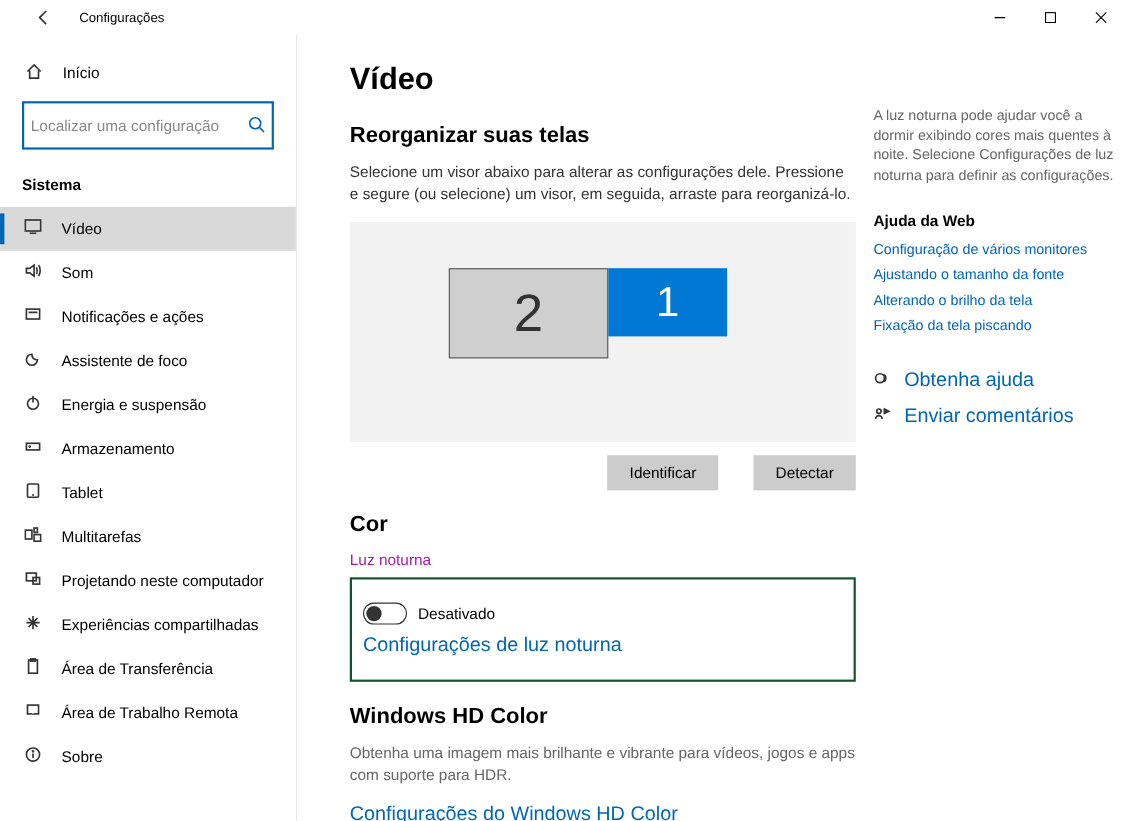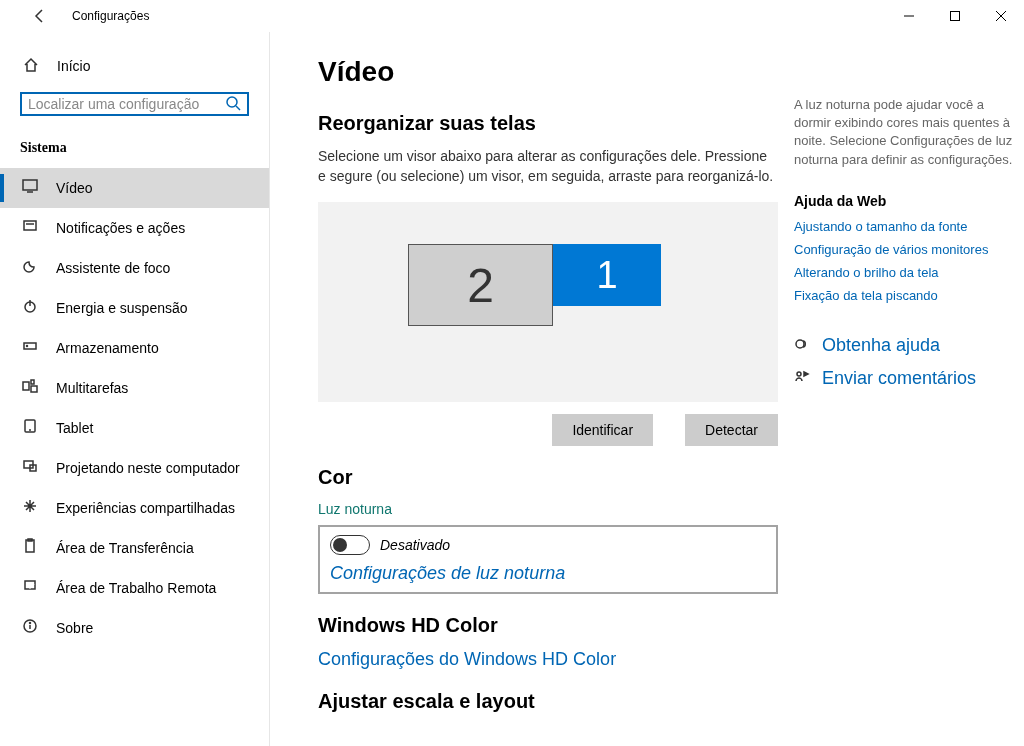--- a/index.html
+++ b/index.html
@@ -36,31 +36,31 @@
   overflow-y: auto;
 }
 .home-row {
   display:flex; align-items:center; padding: 6px 21px; height: 36px;
 }
 .home-row .icon { width: 20px; text-align:center; margin-right: 16px; }
 .home-row .label { font-size: 14px; }
 .search-box {
   margin: 8px 20px 16px 20px;
   border: 2px solid #0066b4;
-  height: 24px;
+  height: 44px;
   display:flex; align-items:center;
   padding: 0 6px;
 }
 .search-box input {
   border:none; outline:none; flex:1; font-size: 14px; color:#666;
   background: transparent;
 }
 .search-box input::placeholder { color:#888; }
 .search-box .search-icon { color:#0066b4; font-size:14px; }
-.category-header { font-weight:600; padding: 8px 20px 12px 20px; font-size:14px;font-family:Liberation Serif, serif; }
+.category-header { font-weight:600; padding: 8px 20px 12px 20px; font-size:14px; }
 .nav { list-style:none; }
 .nav li {
   display:flex; align-items:center; height: 40px; padding: 0 20px;
   position: relative;
 }
 .nav li .icon { width: 20px; text-align:center; margin-right: 16px; font-size:16px; color:#333; }
 .nav li .label { font-size:14px; }
 .nav li.active { background:#d9d9d9; }
 .nav li.active::before {
   content:""; position:absolute; left:0; top:6px; bottom:6px; width:4px; background:#0066b4;
@@ -82,31 +82,31 @@
   background:#cfcfcf; border:1px solid #555; color:#333;
 }
 .monitor1 {
   left: 235px; top: 42px; width: 108px; height: 62px;
   background:#0078d4; color:#fff; font-size:38px;
 }
 .display-buttons { display:flex; justify-content:flex-end; gap:32px; margin-top:0; padding-top:12px; }
 .btn {
   background:#ccc; border:none; padding: 8px 20px; font-size:14px; font-family:inherit;
 }
-.section-label { font-size:14px; color:#0f766e; margin-top:6px; margin-bottom:8px; }
+.section-label { font-size:14px; color:#a21caf; margin-top:6px; margin-bottom:8px; }
 .toggle-row { display:flex; align-items:center; gap:10px; margin-bottom:8px; }
 .toggle {
   width: 40px; height:20px; border:1px solid #333; border-radius:10px; position:relative; background:#fff;
 }
 .toggle::after {
   content:""; position:absolute; left:2px; top:2px; width:14px; height:14px; border-radius:50%; background:#333;
 }
 .link { color:#0066b4; font-size:18px; cursor:pointer; }
 .highlight-box {
-  border: 2px solid #a3a3a3; padding: 8px 10px; margin-top: 4px; font-style: italic;
+  border: 2px solid #14532d; padding: 21px 10px; margin-top: 4px;
 }
 .right-heading { font-size:14px; font-weight:600; margin-bottom:10px; }
 .right-text { font-size:13px; color:#666; line-height:1.4; margin-bottom:24px; }
 .right-links .link { display:block; margin-bottom:8px; font-size:13px; }
 .help-row { display:flex; align-items:center; gap:12px; margin-top:12px; }
 .help-row .hicon { width:16px; font-size:14px; }
 svg.icon-svg { width:16px; height:16px; stroke:#333; stroke-width:1.5; fill:none; }
 </style>
 </head>
 <body>
@@ -162,20 +162,27 @@
     <ul class="nav">
       <li class="active">
         <span class="icon"><svg class="icon-svg" viewBox="0 0 16 16">
               <rect x="1" y="2" width="14" height="10"></rect>
               <line x1="5" y1="14" x2="11" y2="14"></line>
             </svg></span>
         <span class="label">Vídeo</span>
       </li>
       <li>
         <span class="icon"><svg class="icon-svg" viewBox="0 0 16 16">
+              <path d="M2 6v4h3l4 3V3L5 6H2z"></path>
+              <path d="M11 5c1 1 1 5 0 6M13 3c2 2 2 8 0 10"></path>
+            </svg></span>
+        <span class="label">Som</span>
+      </li>
+      <li>
+        <span class="icon"><svg class="icon-svg" viewBox="0 0 16 16">
               <rect x="2" y="3" width="12" height="9"></rect>
               <line x1="4" y1="6" x2="12" y2="6"></line>
             </svg></span>
         <span class="label">Notificações e ações</span>
       </li>
       <li>
         <span class="icon"><svg class="icon-svg" viewBox="0 0 16 16">
               <path d="M12 9A5 5 0 1 1 7 4c0 3 2 5 5 5z"></path>
             </svg></span>
         <span class="label">Assistente de foco</span>
@@ -186,35 +193,35 @@
               <line x1="8" y1="2" x2="8" y2="8"></line>
             </svg></span>
         <span class="label">Energia e suspensão</span>
       </li>
       <li>
         <span class="icon"><svg class="icon-svg" viewBox="0 0 16 16">
               <rect x="2" y="5" width="12" height="6"></rect>
               <circle cx="5" cy="8" r="0.5" fill="#333"></circle>
             </svg></span>
         <span class="label">Armazenamento</span>
+      </li>
+      <li>
+        <span class="icon"><svg class="icon-svg" viewBox="0 0 16 16">
+              <rect x="3" y="2" width="10" height="12" rx="1"></rect>
+              <line x1="7" y1="12" x2="9" y2="12"></line>
+            </svg></span>
+        <span class="label">Tablet</span>
       </li>
       <li>
         <span class="icon"><svg class="icon-svg" viewBox="0 0 16 16">
               <rect x="1" y="4" width="6" height="8"></rect>
               <rect x="9" y="2" width="3" height="4"></rect>
               <rect x="9" y="8" width="6" height="6"></rect>
             </svg></span>
         <span class="label">Multitarefas</span>
-      </li>
-      <li>
-        <span class="icon"><svg class="icon-svg" viewBox="0 0 16 16">
-              <rect x="3" y="2" width="10" height="12" rx="1"></rect>
-              <line x1="7" y1="12" x2="9" y2="12"></line>
-            </svg></span>
-        <span class="label">Tablet</span>
       </li>
       <li>
         <span class="icon"><svg class="icon-svg" viewBox="0 0 16 16">
               <rect x="2" y="3" width="9" height="7"></rect>
               <rect x="8" y="7" width="6" height="6"></rect>
             </svg></span>
         <span class="label">Projetando neste computador</span>
       </li>
       <li>
         <span class="icon"><svg class="icon-svg" viewBox="0 0 16 16">
@@ -267,32 +274,33 @@
       <div class="section-label">Luz noturna</div>
       <div class="highlight-box">
         <div class="toggle-row">
           <div class="toggle"></div>
           <span>Desativado</span>
         </div>
         <div class="link">Configurações de luz noturna</div>
       </div>
 
       <h2>Windows HD Color</h2>
+      <p class="subtext" style="color:#666">Obtenha uma imagem mais brilhante e vibrante para vídeos, jogos e apps com suporte para HDR.</p>
       <div class="link">Configurações do Windows HD Color</div>
 
       <h2>Ajustar escala e layout</h2>
     </div>
 
     <div class="main-right">
       <div class="right-text">A luz noturna pode ajudar você a dormir exibindo cores mais quentes à noite. Selecione Configurações de luz noturna para definir as configurações.</div>
 
       <div class="right-heading">Ajuda da Web</div>
       <div class="right-links">
+        <span class="link">Configuração de vários monitores</span>
         <span class="link">Ajustando o tamanho da fonte</span>
-        <span class="link">Configuração de vários monitores</span>
         <span class="link">Alterando o brilho da tela</span>
         <span class="link">Fixação da tela piscando</span>
       </div>
 
       <div class="help-row" style="margin-top:32px">
         <span class="hicon">
           <svg class="icon-svg" viewBox="0 0 16 16">
               <circle cx="6" cy="8" r="4"></circle>
               <path d="M9 5c3 0 3 6 0 6"></path>
             </svg>

